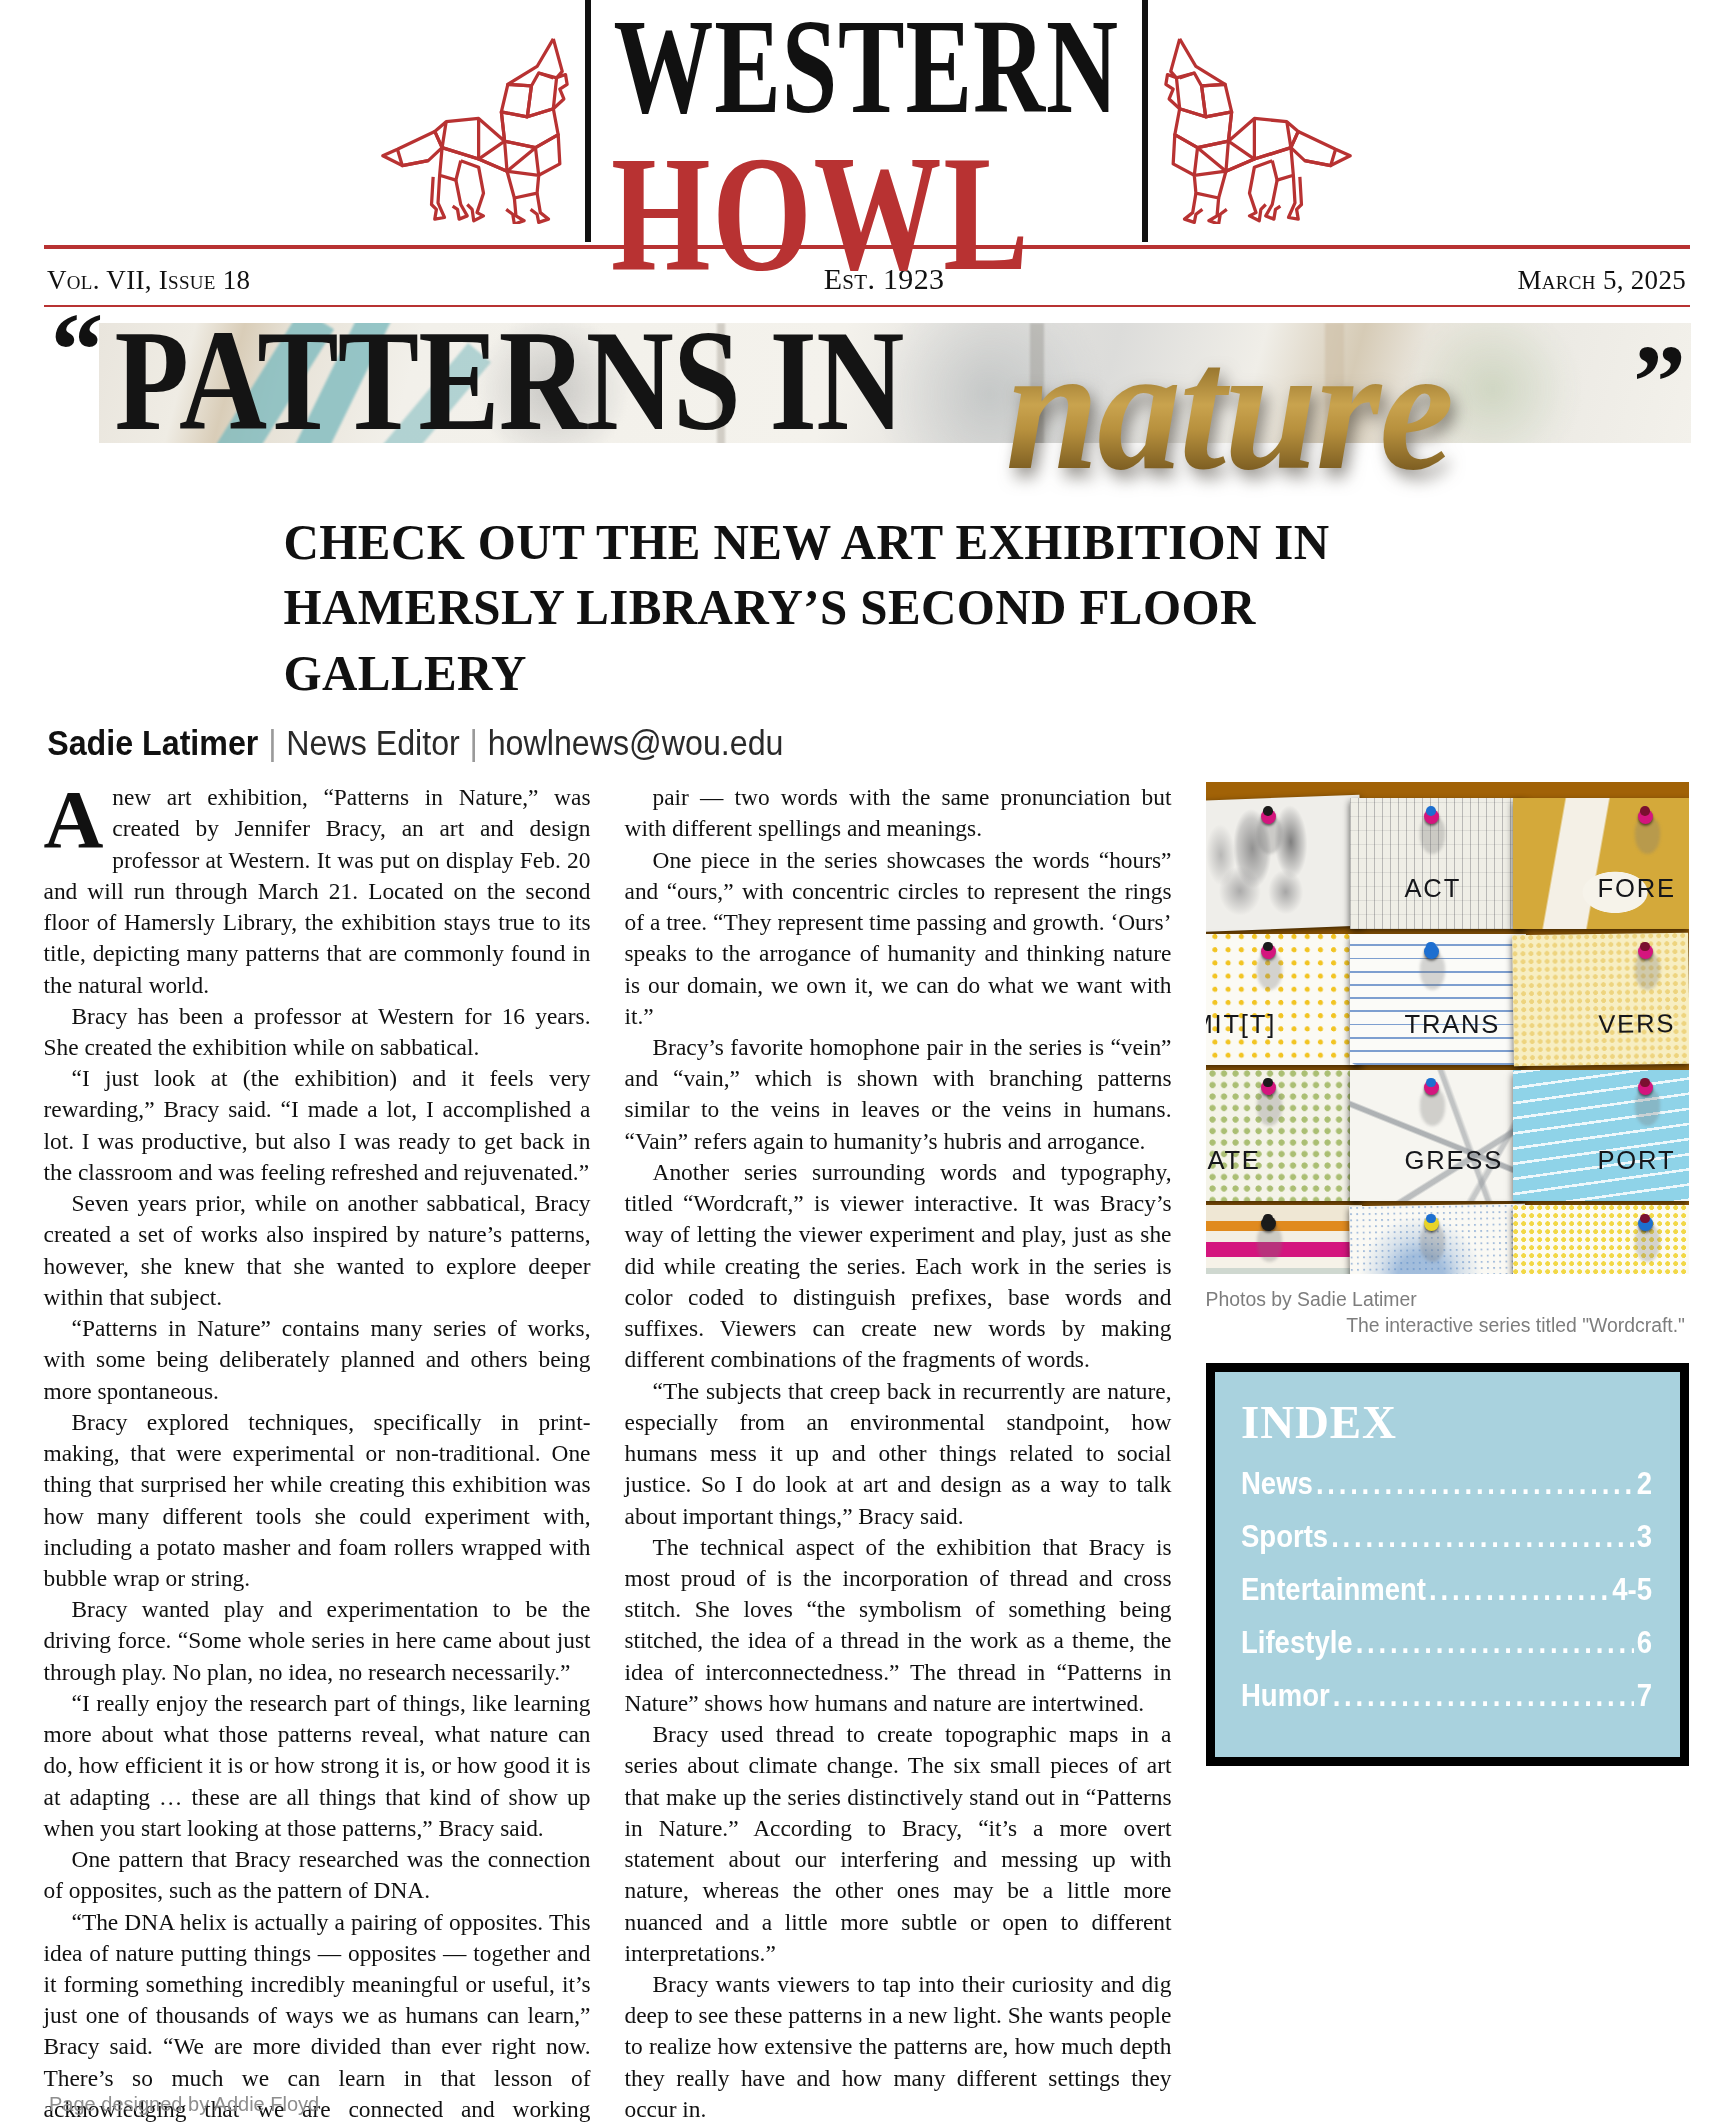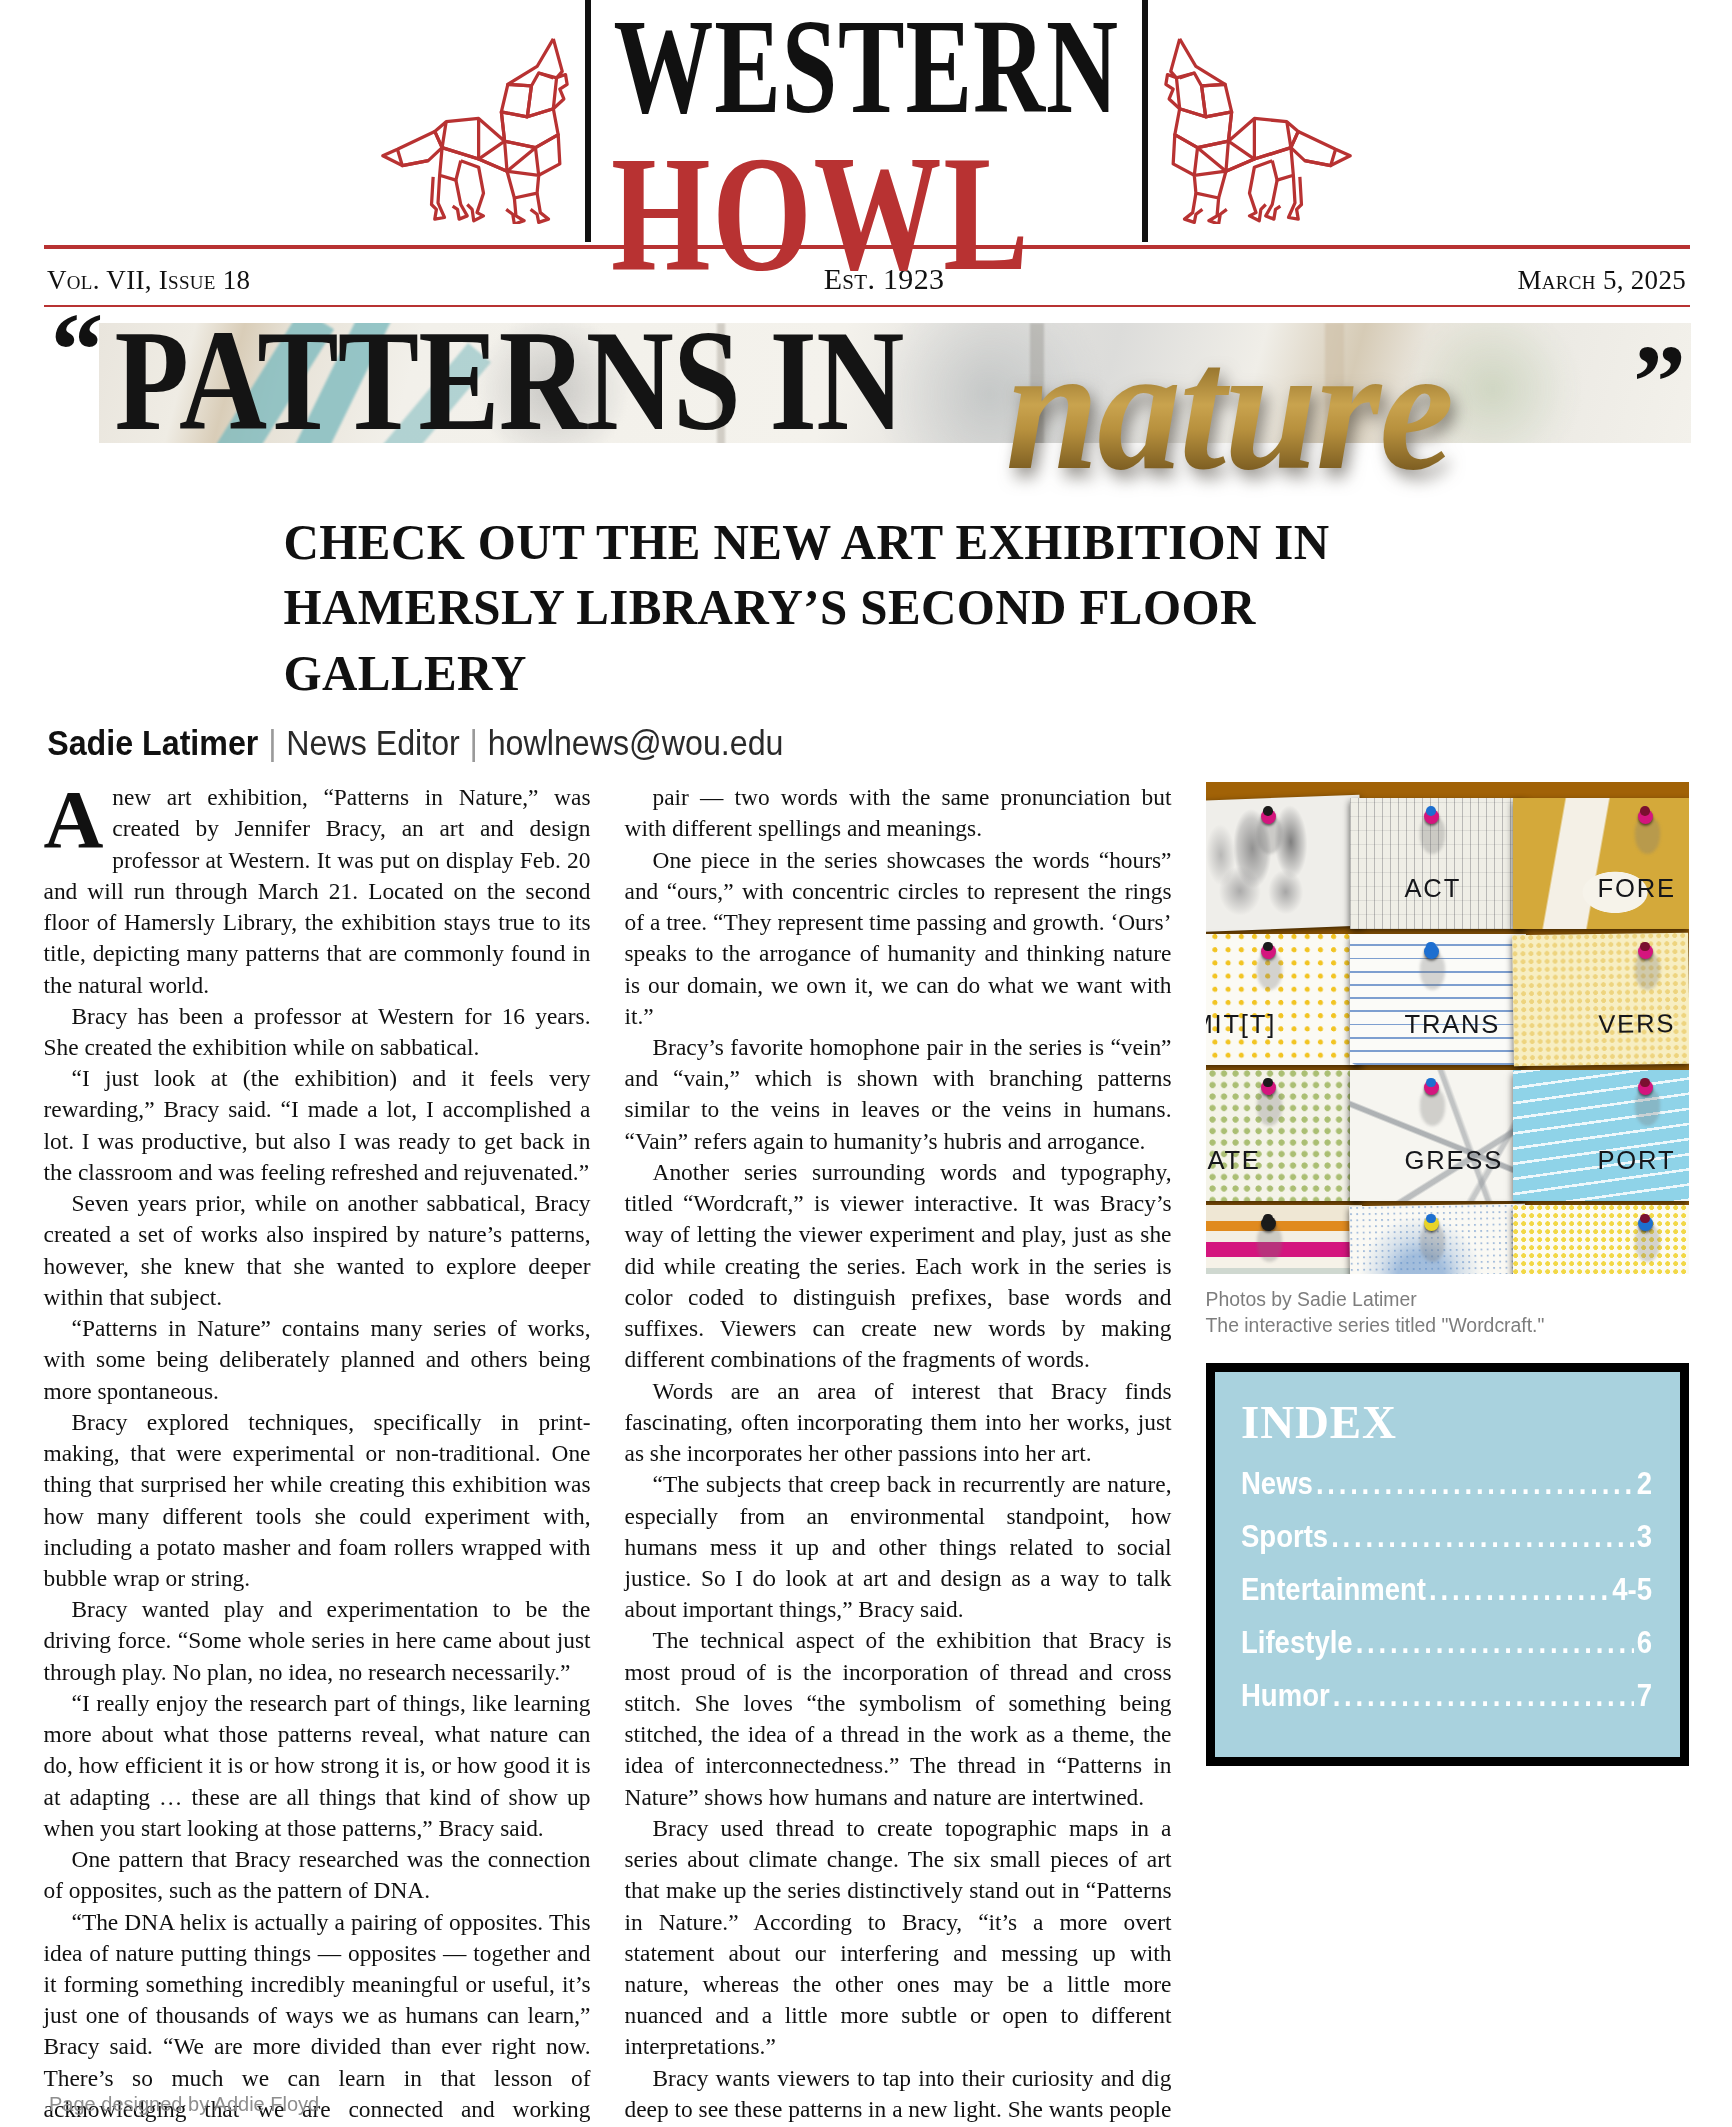--- a/index.html
+++ b/index.html
@@ -265,20 +265,21 @@
   .photo-credit {
     width: 483px;
     font-family: "Liberation Sans", sans-serif;
     font-size: 19.4px;
     color: #7d7d7d;
     padding: 10.6px 3.5px 0 0;
     line-height: 1.5;
   }
   .photo-caption {
     width: 483px;
+    text-align: right;
     font-family: "Liberation Sans", sans-serif;
     font-size: 19.4px;
     color: #7d7d7d;
     padding: 0 3.5px 0 0;
   }
 
   
   .index-box {
     width: 483px;
     margin-top: 26.5px;
@@ -442,21 +443,20 @@
       <p>Bracy wanted play and experimentation to be the driving force. “Some whole series in here came about just through play. No plan, no idea, no research necessarily.”</p>
       <p>“I really enjoy the research part of things, like learning more about what those patterns reveal, what nature can do, how efficient it is or how strong it is, or how good it is at adapting … these are all things that kind of show up when you start looking at those patterns,” Bracy said.</p>
       <p>One pattern that Bracy researched was the connection of opposites, such as the pattern of DNA.</p>
       <p>“The DNA helix is actually a pairing of opposites. This idea of nature putting things — opposites — together and it forming something incredibly meaningful or useful, it’s just one of thousands of ways we as humans can learn,” Bracy said. “We are more divided than ever right now. There’s so much we can learn in that lesson of acknowledging that we are connected and working through those differences and figuring out how to go forward anyway.”</p>
     </div>
   <div class="col" id="col2">
       <p>pair — two words with the same pronunciation but with different spellings and meanings.</p>
       <p>One piece in the series showcases the words “hours” and “ours,” with concentric circles to represent the rings of a tree. “They represent time passing and growth. ‘Ours’ speaks to the arrogance of humanity and thinking nature is our domain, we own it, we can do what we want with it.”</p>
       <p>Bracy’s favorite homophone pair in the series is “vein” and “vain,” which is shown with branching patterns similar to the veins in leaves or the veins in humans. “Vain” refers again to humanity’s hubris and arrogance.</p>
       <p>Another series surrounding words and typography, titled “Wordcraft,” is viewer interactive. It was Bracy’s way of letting the viewer experiment and play, just as she did while creating the series. Each work in the series is color coded to distinguish prefixes, base words and suffixes. Viewers can create new words by making different combinations of the fragments of words.</p>
-      <p>Words are an area of interest that Bracy finds fascinating, often incorporating them into her works, just as she incorporates her other passions into her art.</p>
       <p>“The subjects that creep back in recurrently are nature, especially from an environmental standpoint, how humans mess it up and other things related to social justice. So I do look at art and design as a way to talk about important things,” Bracy said.</p>
       <p>The technical aspect of the exhibition that Bracy is most proud of is the incorporation of thread and cross stitch. She loves “the symbolism of something being stitched, the idea of a thread in the work as a theme, the idea of interconnectedness.” The thread in “Patterns in Nature” shows how humans and nature are intertwined.</p>
       <p>Bracy used thread to create topographic maps in a series about climate change. The six small pieces of art that make up the series distinctively stand out in “Patterns in Nature.” According to Bracy, “it’s a more overt statement about our interfering and messing up with nature, whereas the other ones may be a little more nuanced and a little more subtle or open to different interpretations.”</p>
       <p>Bracy wants viewers to tap into their curiosity and dig deep to see these patterns in a new light. She wants people to realize how extensive the patterns are, how much depth they really have and how many different settings they occur in.</p>
     </div>
 
   <div class="rail">
 
     <div class="photo-board" id="photo-board">
       <div class="peg-holes"></div>

